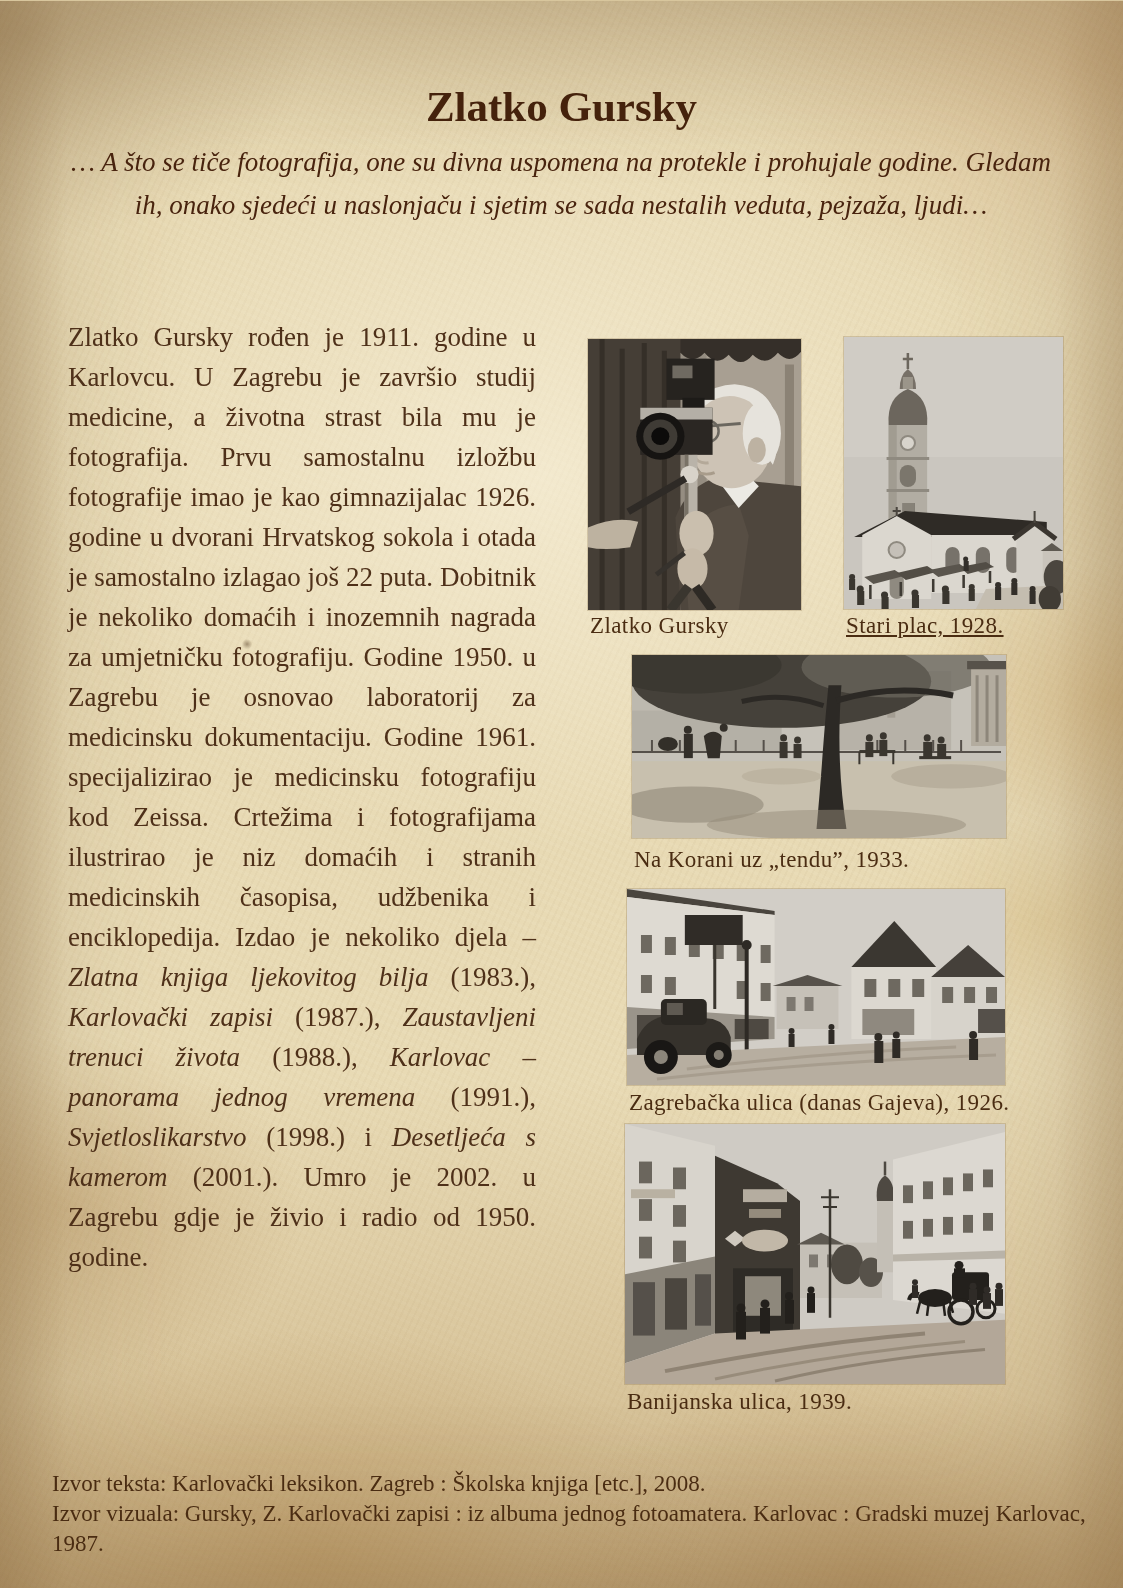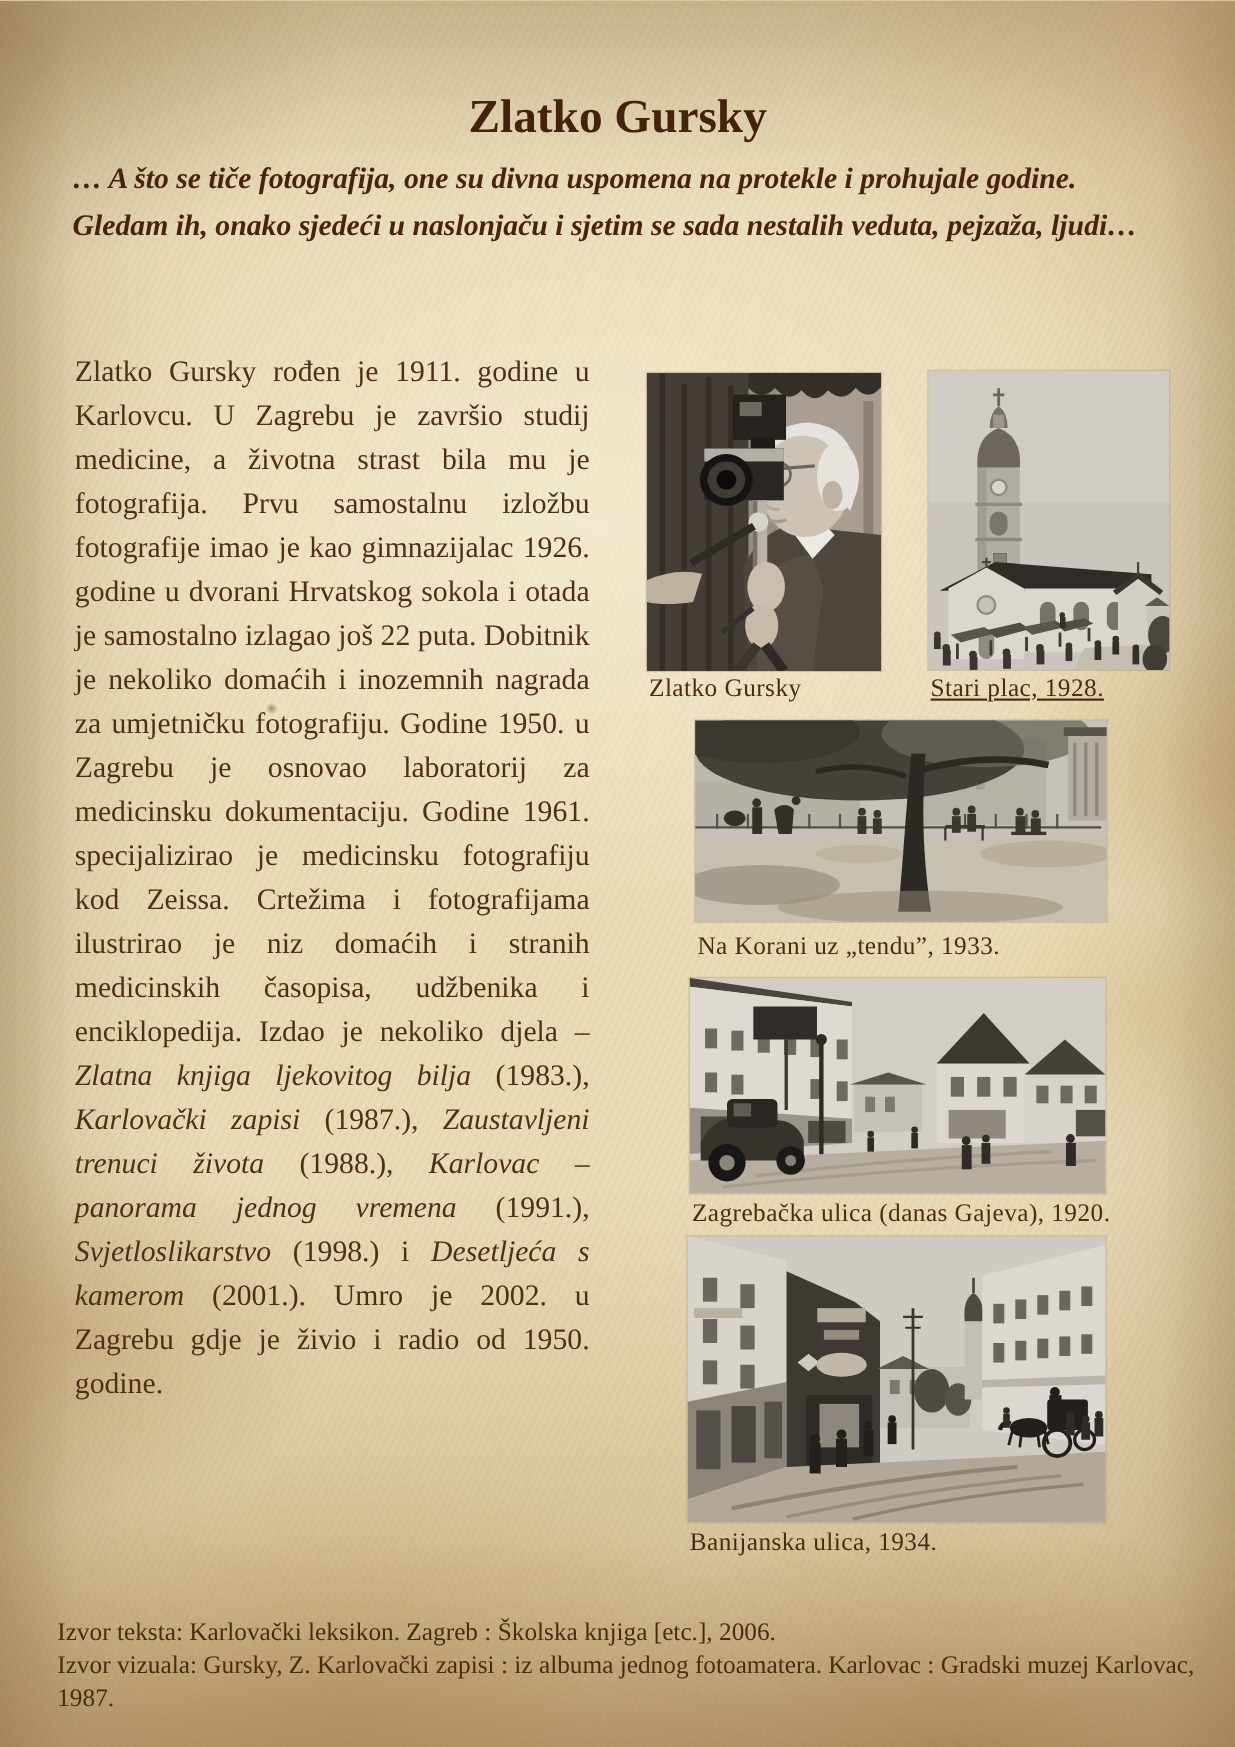--- a/index.html
+++ b/index.html
@@ -28,21 +28,21 @@
       repeating-linear-gradient(115deg, rgba(120,90,50,.035) 0 2px, rgba(120,90,50,0) 2px 6px),
       repeating-linear-gradient(24deg, rgba(255,252,240,.05) 0 3px, rgba(255,252,240,0) 3px 8px);
     box-shadow: inset 0 0 150px 25px rgba(110,75,35,.30);
   }
   .title{
     position:absolute;left:0;top:52px;width:100%;
     text-align:center;font-size:43px;font-weight:bold;color:#45220c;
   }
   .quote{
     position:absolute;left:66px;top:140px;width:990px;
-    text-align:left;font-size:27px;font-weight:bold;font-style:italic;
+    text-align:center;font-size:27px;font-weight:normal;font-style:italic;
     line-height:43px;color:#48230e;
   }
   .article{
     position:absolute;left:68px;top:316px;width:468px;
     font-size:27px;line-height:40px;text-align:justify;color:#4e3019;
   }
   .article .it{font-style:italic;}
   .photo{
     position:absolute;margin:0;padding:0;
     box-shadow:0 0 0 1px rgba(125,100,65,.25);
@@ -293,21 +293,21 @@
           <rect x="266" y="150" width="8" height="19"></rect>
         <circle cx="347" cy="146" r="4"></circle>
           <rect x="343" y="150" width="9" height="21"></rect>
         <circle cx="205" cy="138" r="3"></circle>
           <rect x="202" y="141" width="6" height="14"></rect>
         <circle cx="165" cy="142" r="3"></circle>
           <rect x="162" y="145" width="6" height="13"></rect>
       </g>
     </svg>
   </figure>
-  <figcaption class="caption" style="left:629px;top:1089px;">Zagrebačka ulica (danas Gajeva), 1920.</figcaption>
+  <figcaption class="caption" style="left:629px;top:1089px;">Zagrebačka ulica (danas Gajeva), 1926.</figcaption>
 
   <figure class="photo" style="left:625px;top:1123px;width:380px;height:260px;">
     <svg viewBox="0 0 380 263" preserveAspectRatio="none">
       <rect width="380" height="263" fill="#cfcbc4"></rect>
       <polygon points="0,0 90,22 90,212 0,242" fill="#d8d4cc"></polygon>
       <g fill="#6b665d">
         <rect x="14" y="38" width="13" height="22"></rect>
           <rect x="48" y="44" width="13" height="22"></rect>
         <rect x="14" y="76" width="13" height="22"></rect>
           <rect x="48" y="82" width="13" height="22"></rect>
@@ -380,20 +380,20 @@
           <rect x="344" y="167" width="8" height="16"></rect>
         <circle cx="362" cy="168" r="3.5"></circle>
           <rect x="358" y="171" width="8" height="16"></rect>
         <circle cx="374" cy="164" r="3.5"></circle>
           <rect x="370" y="167" width="8" height="17"></rect>
         <circle cx="290" cy="160" r="3"></circle>
           <rect x="287" y="163" width="6" height="13"></rect>
       </g>
     </svg>
   </figure>
-  <figcaption class="caption" style="left:627px;top:1388px;">Banijanska ulica, 1934.</figcaption>
+  <figcaption class="caption" style="left:627px;top:1388px;">Banijanska ulica, 1939.</figcaption>
 
   <div class="sources">
-    <p>Izvor teksta: Karlovački leksikon. Zagreb : Školska knjiga [etc.], 2006.</p>
+    <p>Izvor teksta: Karlovački leksikon. Zagreb : Školska knjiga [etc.], 2008.</p>
     <p>Izvor vizuala: Gursky, Z. Karlovački zapisi : iz albuma jednog fotoamatera. Karlovac : Gradski muzej Karlovac, 1987.</p>
   </div>
 
 </div>
 
 </body></html>

